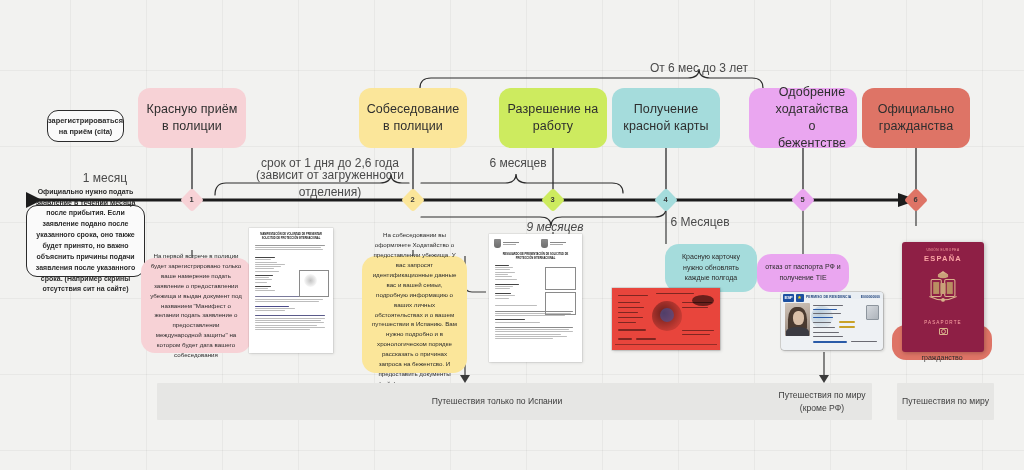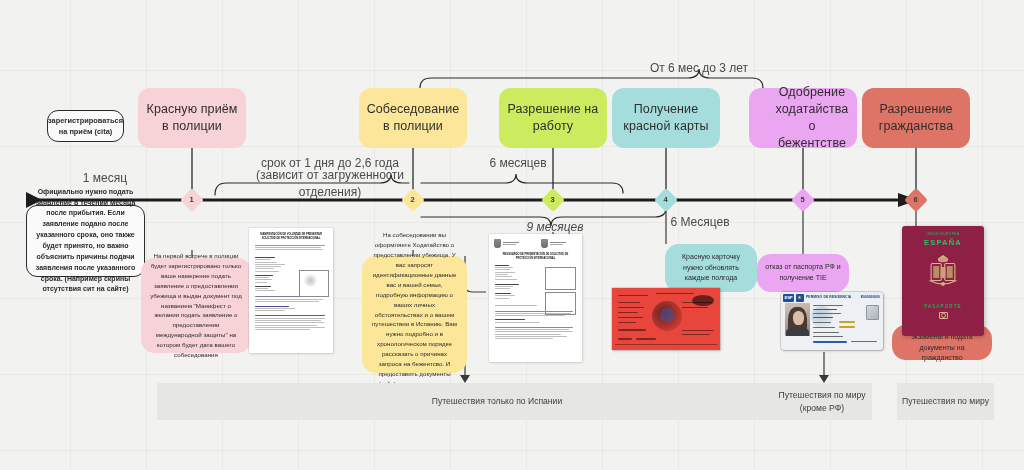--- a/index.html
+++ b/index.html
@@ -160,21 +160,22 @@
   #tie-globe{
     position:absolute;left:30px;top:14px;width:22px;height:22px;border-radius:50%;
     background:radial-gradient(circle at 40% 35%,rgba(120,160,190,.45),rgba(120,160,190,.12) 70%);
   }
 
   
   #passport{
     position:absolute;background:#8e1f45;border-radius:3px;overflow:hidden;
     box-shadow:1px 1px 4px rgba(0,0,0,.25);
     display:flex;flex-direction:column;align-items:center;
-    color:#22c55e;
+    color:#fca5a5;
+    margin-top:16px;
   }
   #passport .pe{font-size:3.2px;letter-spacing:.5px;margin-top:6px;}
   #passport .pn{font-size:7.5px;letter-spacing:1.2px;margin-top:2px;font-weight:600;}
   #passport .pcrest{
     margin-top:6px;width:34px;height:38px;
     display:flex;align-items:center;justify-content:center;
   }
   #passport .pp{font-size:4.6px;letter-spacing:1.1px;margin-top:13px;}
   #passport .pchip{
     margin-top:3px;width:7px;height:5px;border:.6px solid #d9b38c;border-radius:1px;
@@ -231,21 +232,21 @@
   <div class="abs stage" style="left:138px;top:88px;width:108px;height:60px;background:#f7d2d6;">Красную приём в полиции</div>
 
   <div class="abs stage" style="left:359px;top:88px;width:108px;height:60px;background:#fbe69a;">Собеседование в полиции</div>
 
   <div class="abs stage" style="left:499px;top:88px;width:108px;height:60px;background:#cdeb5f;">Разрешение на работу</div>
 
   <div class="abs stage" style="left:612px;top:88px;width:108px;height:60px;background:#a5dcdc;">Получение красной карты</div>
 
   <div class="abs stage" style="left:749px;top:88px;width:108px;height:60px;background:#eaa6f0;padding-left:26px;">Одобрение ходатайства о бежентстве</div>
 
-  <div class="abs stage" style="left:862px;top:88px;width:108px;height:60px;background:#de7466;">Разрешение гражданства</div>
+  <div class="abs stage" style="left:862px;top:88px;width:108px;height:60px;background:#de7466;">Официально гражданства</div>
 
   <div class="marker" style="left:192px;top:200px;background:#f7d2d6;">
     <span>1</span>
   </div>
   <div class="marker" style="left:413px;top:200px;background:#fbe69a;">
     <span>2</span>
   </div>
   <div class="marker" style="left:553px;top:200px;background:#cdeb5f;">
     <span>3</span>
   </div>

